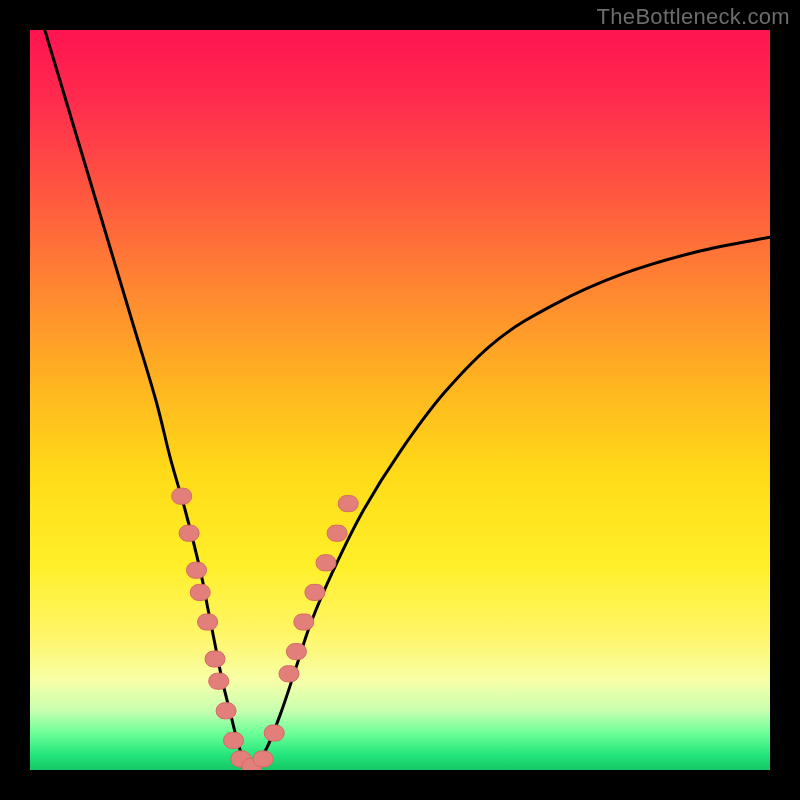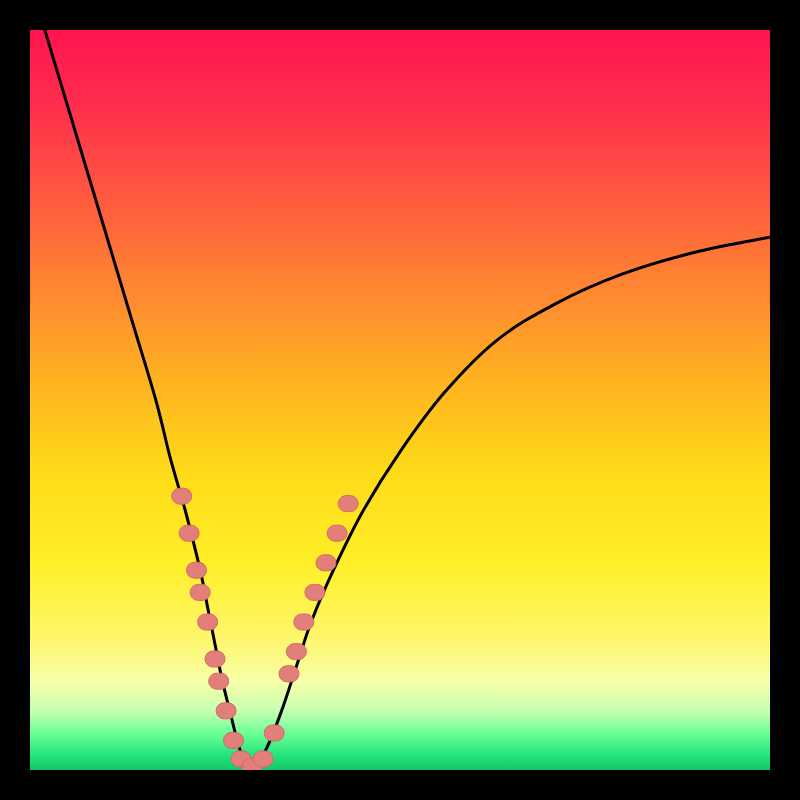--- a/index.html
+++ b/index.html
@@ -88,13 +88,14 @@
         <rect x="249" y="635.8" width="20" height="16" rx="8" ry="8" fill="#e37f7a" stroke="#d46a63" stroke-width="1"></rect>
         <rect x="256.4" y="613.6" width="20" height="16" rx="8" ry="8" fill="#e37f7a" stroke="#d46a63" stroke-width="1"></rect>
         <rect x="263.8" y="584" width="20" height="16" rx="8" ry="8" fill="#e37f7a" stroke="#d46a63" stroke-width="1"></rect>
         <rect x="274.90000000000003" y="554.4" width="20" height="16" rx="8" ry="8" fill="#e37f7a" stroke="#d46a63" stroke-width="1"></rect>
         <rect x="286" y="524.8" width="20" height="16" rx="8" ry="8" fill="#e37f7a" stroke="#d46a63" stroke-width="1"></rect>
         <rect x="297.09999999999997" y="495.2" width="20" height="16" rx="8" ry="8" fill="#e37f7a" stroke="#d46a63" stroke-width="1"></rect>
         <rect x="308.2" y="465.6" width="20" height="16" rx="8" ry="8" fill="#e37f7a" stroke="#d46a63" stroke-width="1"></rect>
       </g>
   </svg>
 
+  <div class="watermark">TheBottleneck.com</div>
 </div>
 
 </body></html>

